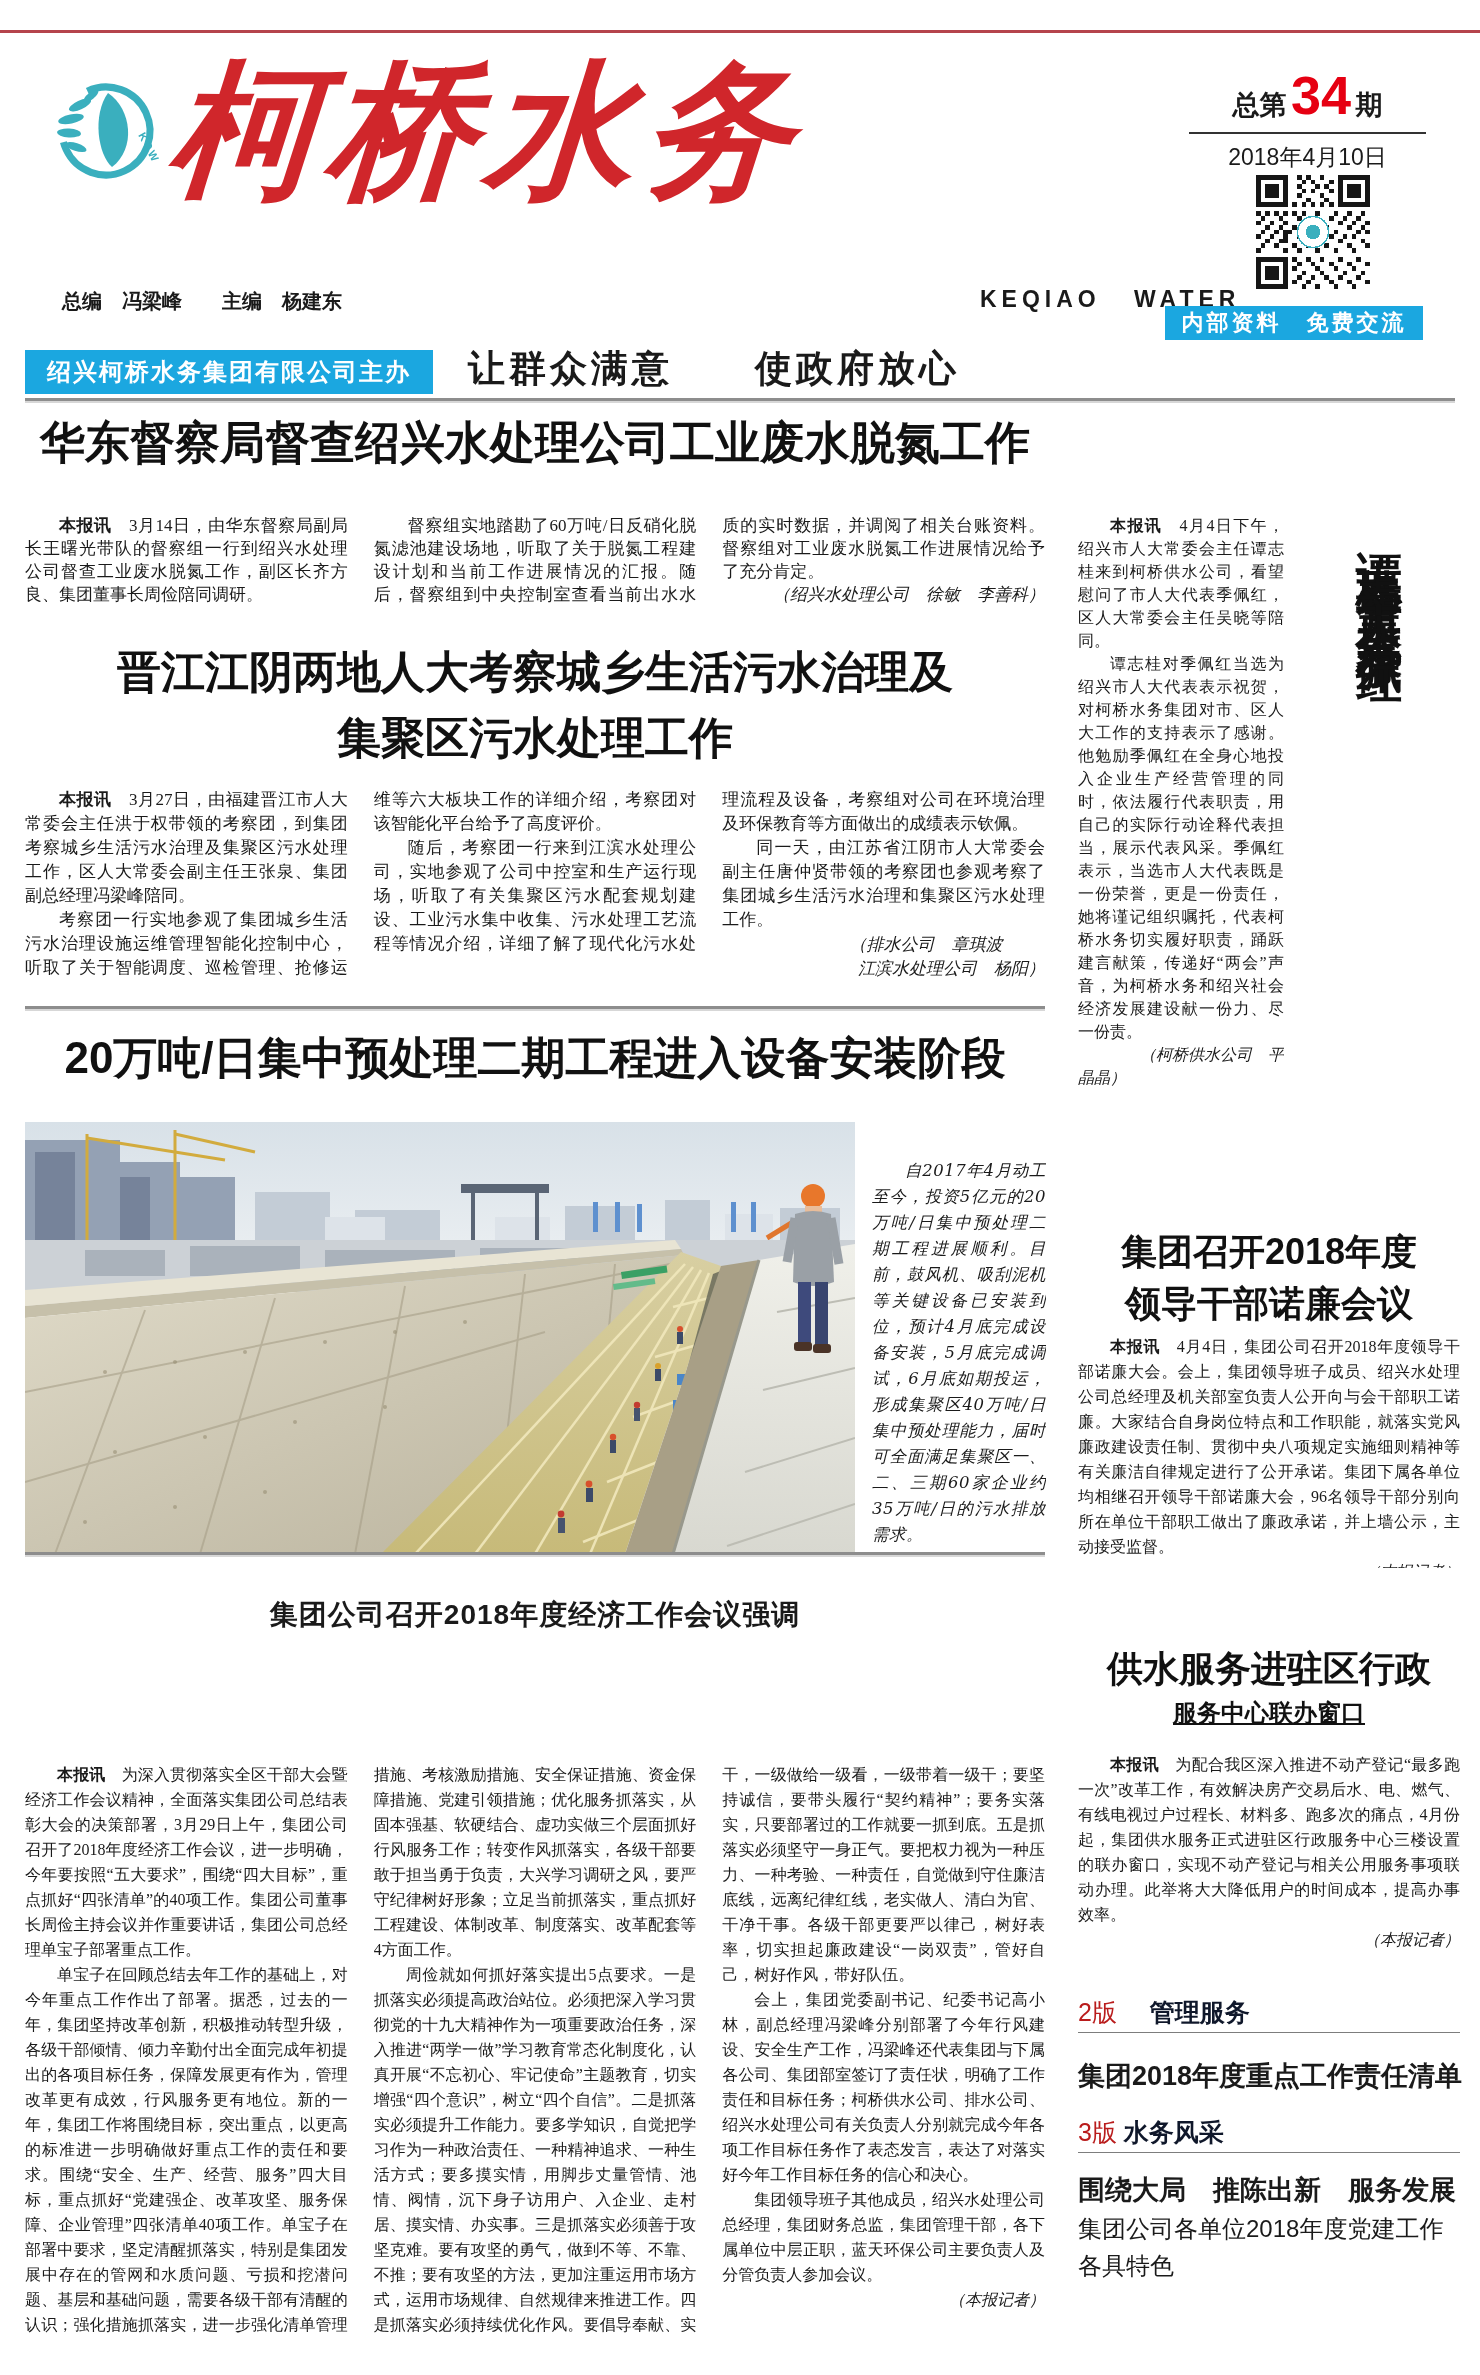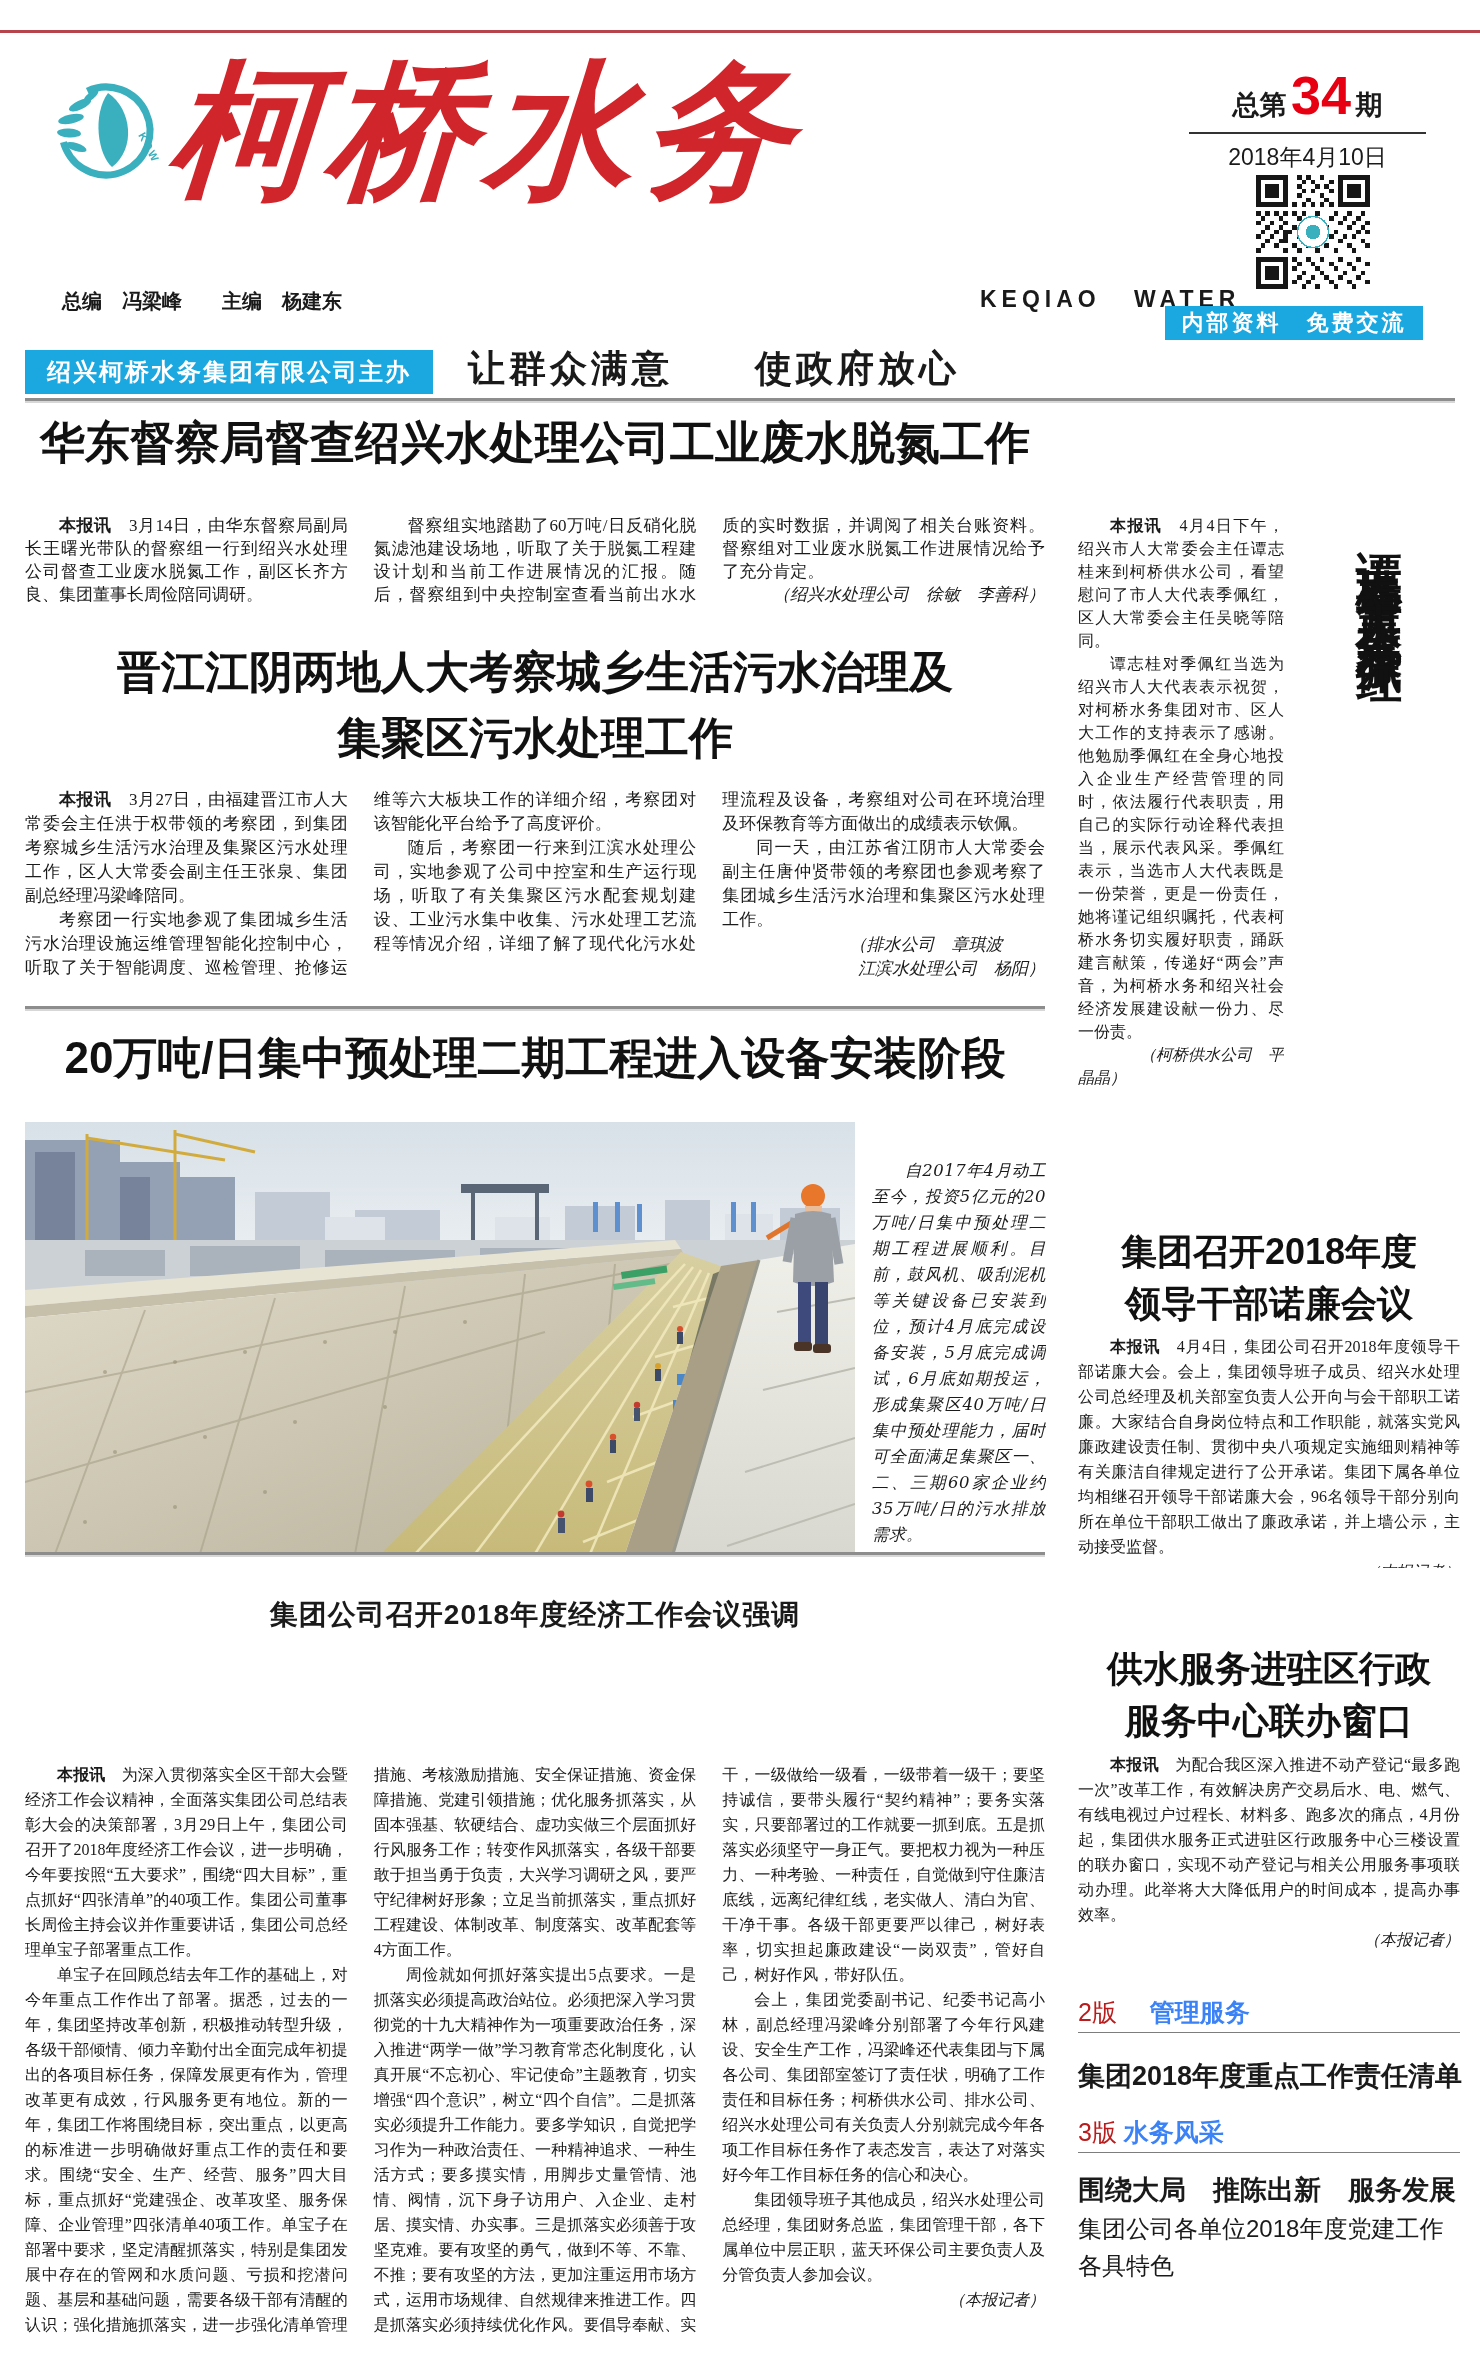--- a/index.html
+++ b/index.html
@@ -18,21 +18,21 @@
   .lead{font-family:"Liberation Sans","DejaVu Sans",sans-serif;font-weight:bold;font-style:normal;}
   .sig{margin:0;text-align:right;font-style:italic;}
   .sigl{margin:0;text-align:left;font-style:italic;}
   .masthead-title{font-weight:bold;font-style:italic;color:#d0262b;font-size:148px;line-height:1;
                   letter-spacing:10px;transform:skewX(-4deg);white-space:nowrap;}
   .issue-num{color:#e60012;font-weight:bold;font-size:54px;line-height:1;}
   .issue-small{font-size:27px;font-weight:bold;}
   .blue-box{background:#1ba7e0;color:#fff;font-weight:bold;display:flex;align-items:center;justify-content:center;}
   .v-head{writing-mode:vertical-rl;font-weight:bold;font-size:46px;letter-spacing:9px;line-height:1.25;color:#111;}
   .idx-label{color:#b91c1c;font-weight:normal;}
-  .idx-title{font-weight:bold;color:#3b82f6;}
+  .idx-title{font-weight:bold;color:#0f172a;}
   .justify{text-align:justify;}
 </style>
 </head>
 <body>
 
 <div class="page">
 
   <div class="abs" style="left:0;top:30px;width:1480px;height:3px;background:#b5444c;"></div>
 
   <div class="abs" style="left:50px;top:68px;width:110px;height:122px;">
@@ -305,21 +305,21 @@
 
   <div class="abs headline hei center" style="left:1078px;top:1228px;width:382px;font-size:36px;white-space:nowrap;">集团召开2018年度</div>
   <div class="abs headline hei center" style="left:1078px;top:1280px;width:382px;font-size:36px;white-space:nowrap;">领导干部诺廉会议</div>
 
   <div class="abs song justify" style="left:1078px;top:1334px;width:382px;height:234px;font-size:16px;line-height:25px;overflow:hidden;">
     <p class="para"><span class="lead">本报讯</span>　<span>4月4日，集团公司召开2018年度领导干部诺廉大会。会上，集团领导班子成员、绍兴水处理公司总经理及机关部室负责人公开向与会干部职工诺廉。大家结合自身岗位特点和工作职能，就落实党风廉政建设责任制、贯彻中央八项规定实施细则精神等有关廉洁自律规定进行了公开承诺。集团下属各单位均相继召开领导干部诺廉大会，96名领导干部分别向所在单位干部职工做出了廉政承诺，并上墙公示，主动接受监督。</span></p>
     <p class="sig kai">（本报记者）</p>
   </div>
 
   <div class="abs headline hei center" style="left:1078px;top:1645px;width:382px;font-size:36px;white-space:nowrap;">供水服务进驻区行政</div>
-  <div class="abs headline hei center" style="left:1078px;top:1697px;width:382px;font-size:36px;white-space:nowrap;">服务中心联办窗口</div>
+  <div class="abs headline hei center" style="left:1078px;top:1697px;width:382px;font-size:24px;white-space:nowrap;text-decoration:underline;">服务中心联办窗口</div>
 
   <div class="abs song justify" style="left:1078px;top:1752px;width:382px;height:200px;font-size:16px;line-height:25px;overflow:hidden;">
     <p class="para"><span class="lead">本报讯</span>　<span>为配合我区深入推进不动产登记“最多跑一次”改革工作，有效解决房产交易后水、电、燃气、有线电视过户过程长、材料多、跑多次的痛点，4月份起，集团供水服务正式进驻区行政服务中心三楼设置的联办窗口，实现不动产登记与相关公用服务事项联动办理。此举将大大降低用户的时间成本，提高办事效率。</span></p>
     <p class="sig kai">（本报记者）</p>
   </div>
 
   <div class="abs hei" style="left:1078px;top:1996px;width:382px;font-size:25px;">
     <span class="idx-label">2版</span>
     <span class="idx-title" style="margin-left:26px;">管理服务</span>
   </div>

